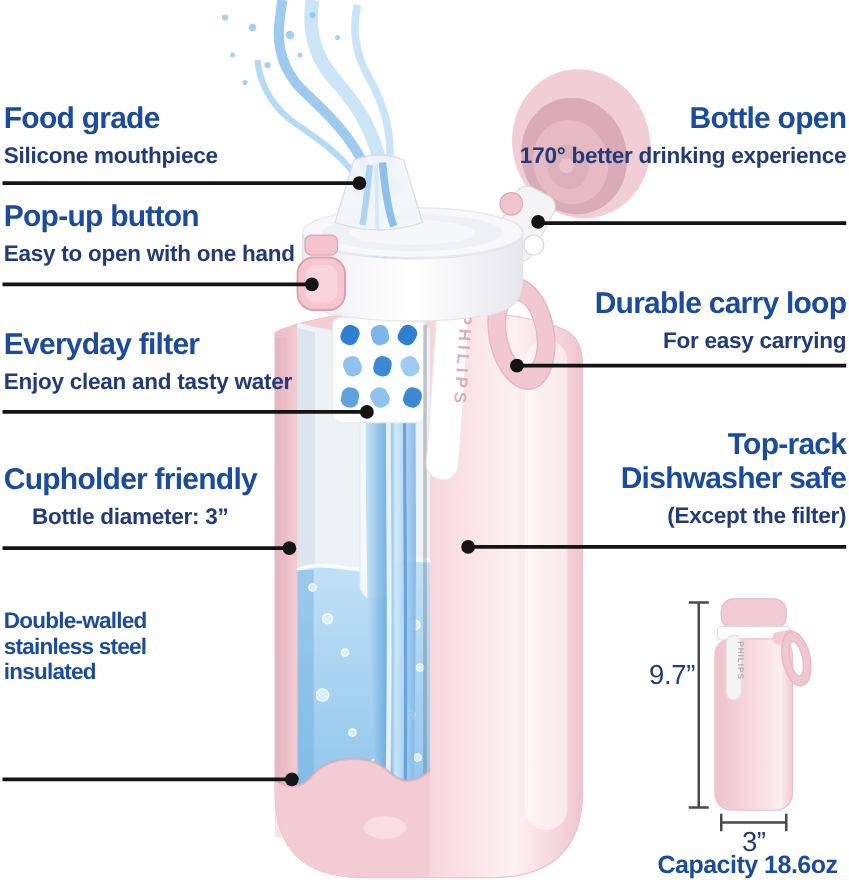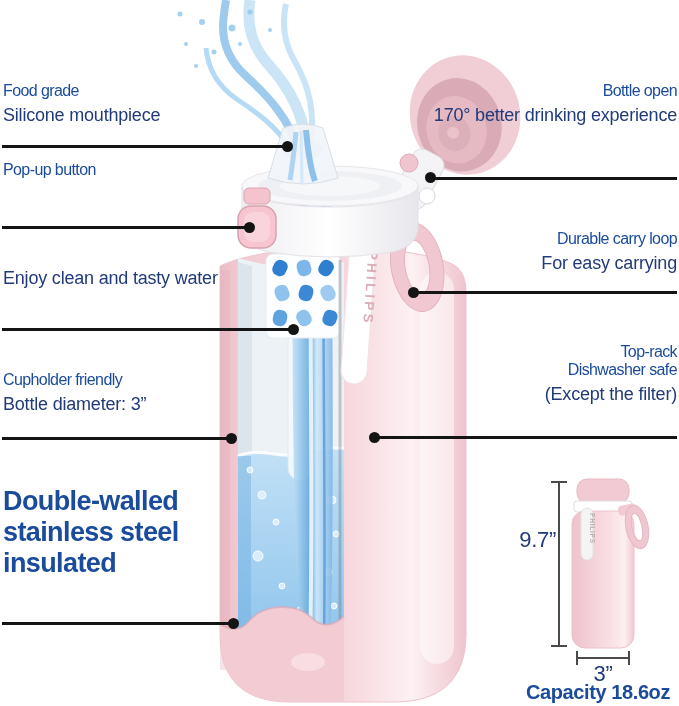--- a/index.html
+++ b/index.html
@@ -7,44 +7,44 @@
     position:relative;width:679px;height:706px;background:#ffffff;
     overflow:hidden;font-family:"Liberation Sans",sans-serif;
   }
   svg{position:absolute;left:0;top:0;}
   svg text{font-family:"Liberation Sans",sans-serif;}
 
   
   .cb{position:absolute;z-index:3;}
   .cb.left{left:3px;text-align:left;}
   .cb.right{right:2px;text-align:right;}
-  .ct{font-size:16px;font-weight:400;color:#1a4b9c;letter-spacing:-0.6px;line-height:1.12;}
+  .ct{font-size:24px;font-weight:700;color:#1a4b9c;letter-spacing:-0.6px;line-height:1.12;}
   .ct span{display:block;white-space:nowrap;}
-  .ct.heavy{font-size:27px;font-weight:800;line-height:1.15;}
-  .cs{font-size:18px;font-weight:400;color:#213a79;letter-spacing:-0.2px;line-height:1.2;
+  .ct.heavy{font-size:18px;font-weight:800;line-height:1.15;}
+  .cs{font-size:18px;font-weight:700;color:#213a79;letter-spacing:-0.2px;line-height:1.2;
       white-space:nowrap;margin-top:5px;}
 
   
   .cl{position:absolute;height:2.5px;background:#141414;z-index:2;}
   .cdot{position:absolute;width:11px;height:11px;border-radius:50%;background:#141414;z-index:2;}
 
   #ln-food{left:2px;top:145px;width:285px;}      #dt-food{left:282px;top:141px;}
   #ln-popup{left:2px;top:226px;width:247px;}     #dt-popup{left:244px;top:222px;}
   #ln-filter{left:2px;top:328px;width:291px;}    #dt-filter{left:288px;top:324px;}
   #ln-cup{left:2px;top:437px;width:229px;}       #dt-cup{left:226px;top:433px;}
   #ln-cold{left:2px;top:622px;width:231px;}      #dt-cold{left:228px;top:618px;}
   #ln-cap{left:430px;top:177px;width:247px;}     #dt-cap{left:425px;top:172px;}
   #ln-loop{left:413px;top:291px;width:264px;}    #dt-loop{left:408px;top:287px;}
   #ln-dish{left:374px;top:436px;width:303px;}    #dt-dish{left:369px;top:432px;}
 
   
   #cb-food{top:82px;}
   #cb-popup{top:161px;}
   #cb-filter{top:263px;}
-  #cb-cup{top:371px;}
+  #cb-cup{top:371px;text-align:center;}
   #cb-double{top:486px;}
   #cb-wider{top:82px;}
   #cb-loop{top:230px;}
   #cb-dish{top:343px;margin-left:44px;}
 
   
   .dimlab{position:absolute;color:#213a79;font-size:22px;letter-spacing:-0.3px;z-index:3;}
   #lab-h{left:456px;top:527px;width:100px;text-align:right;}
   #lab-w{left:573px;top:661px;width:60px;text-align:center;}
   #lab-cap{left:498px;top:681px;width:200px;text-align:center;
@@ -255,23 +255,27 @@
     <div class="ct">
       <span>Food grade</span>
     </div>
     <div class="cs">Silicone mouthpiece</div>
   </div>
 
   <div class="cb left" id="cb-popup">
     <div class="ct">
       <span>Pop-up button</span>
     </div>
+    <div class="cs">Easy to open with one hand</div>
   </div>
 
   <div class="cb left" id="cb-filter">
+    <div class="ct">
+      <span>Everyday filter</span>
+    </div>
     <div class="cs">Enjoy clean and tasty water</div>
   </div>
 
   <div class="cb left" id="cb-cup">
     <div class="ct">
       <span>Cupholder friendly</span>
     </div>
     <div class="cs">Bottle diameter: 3”</div>
   </div>
 

